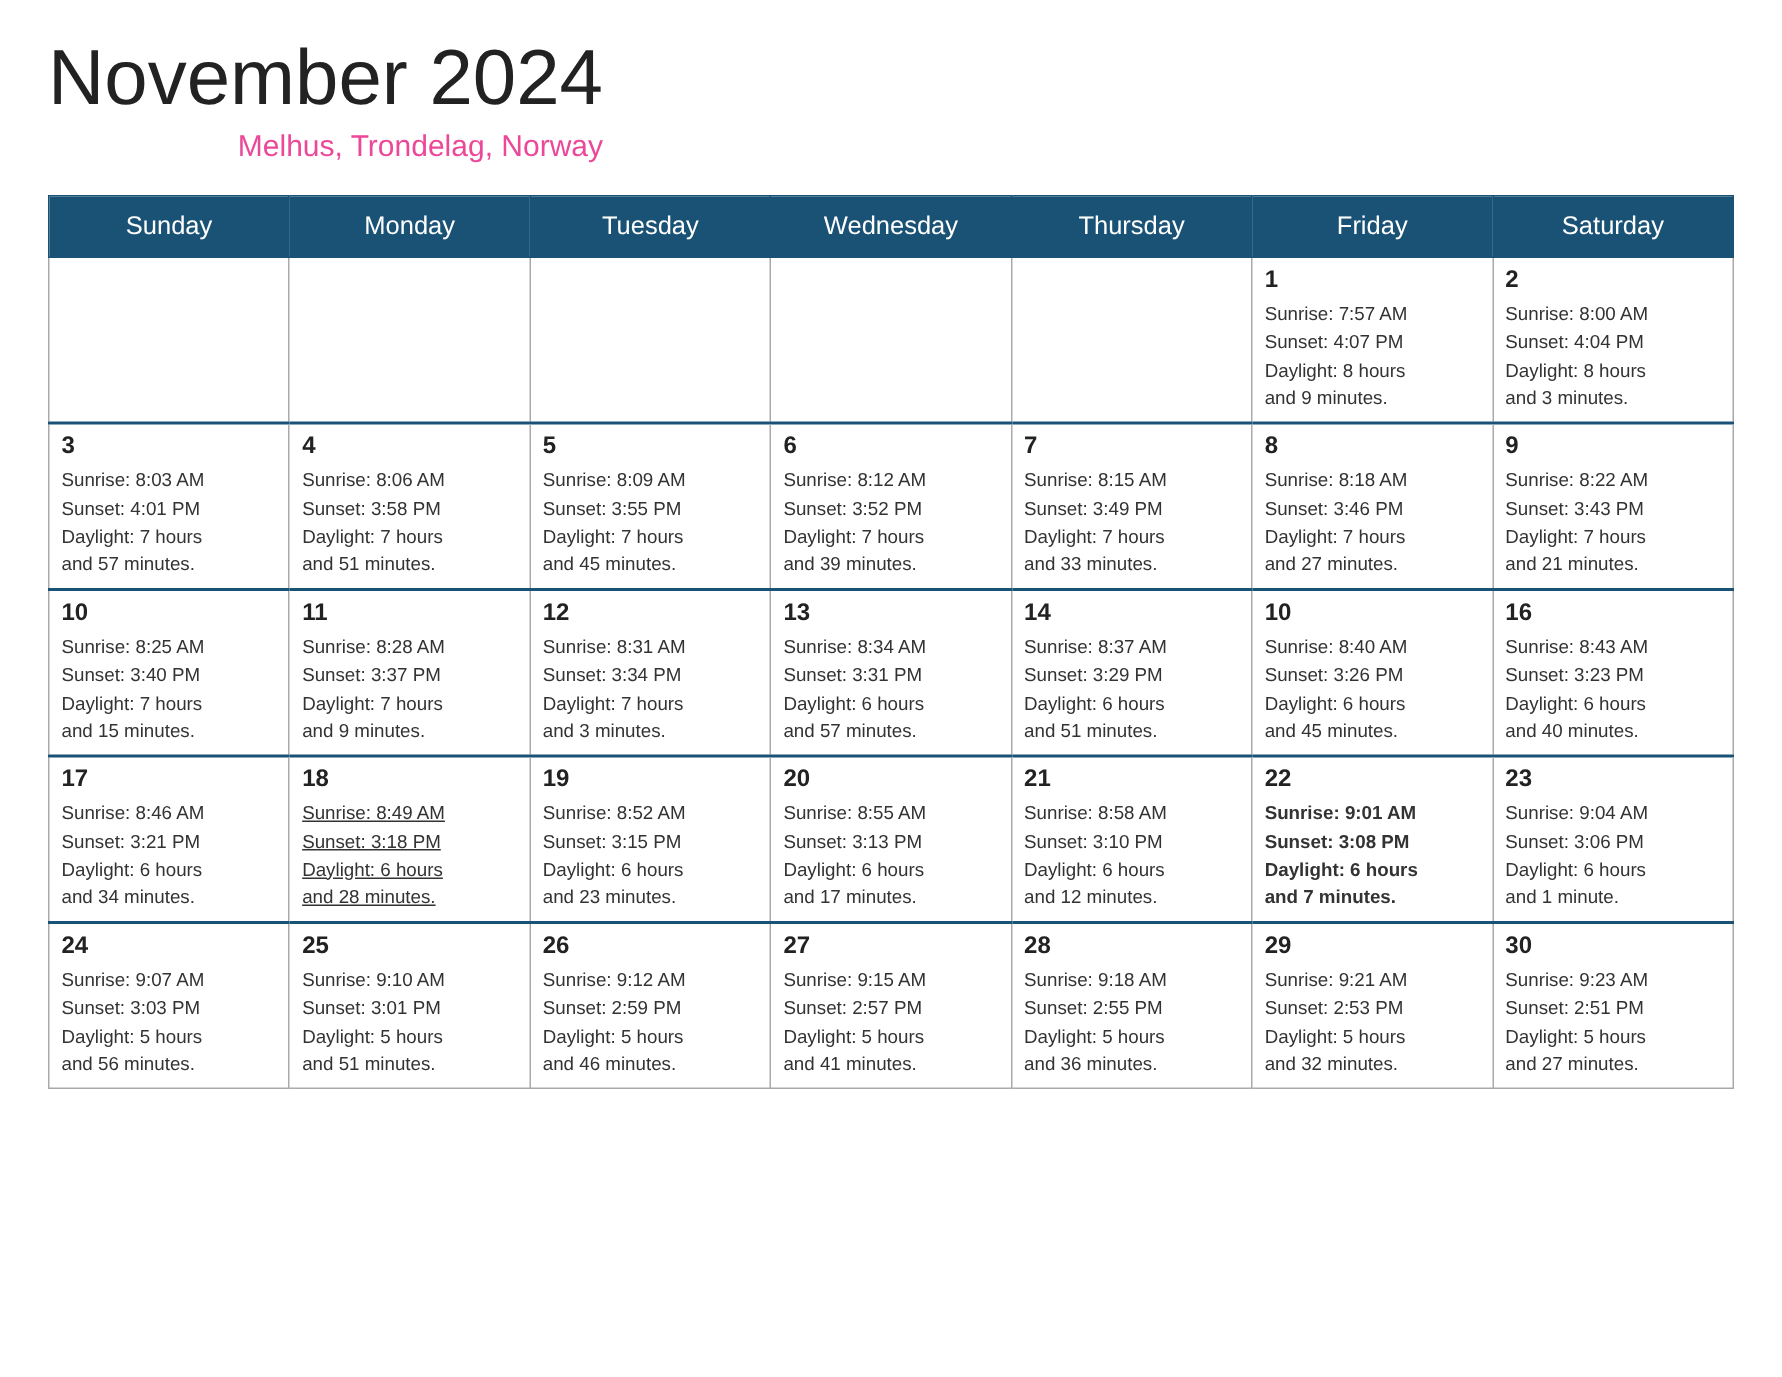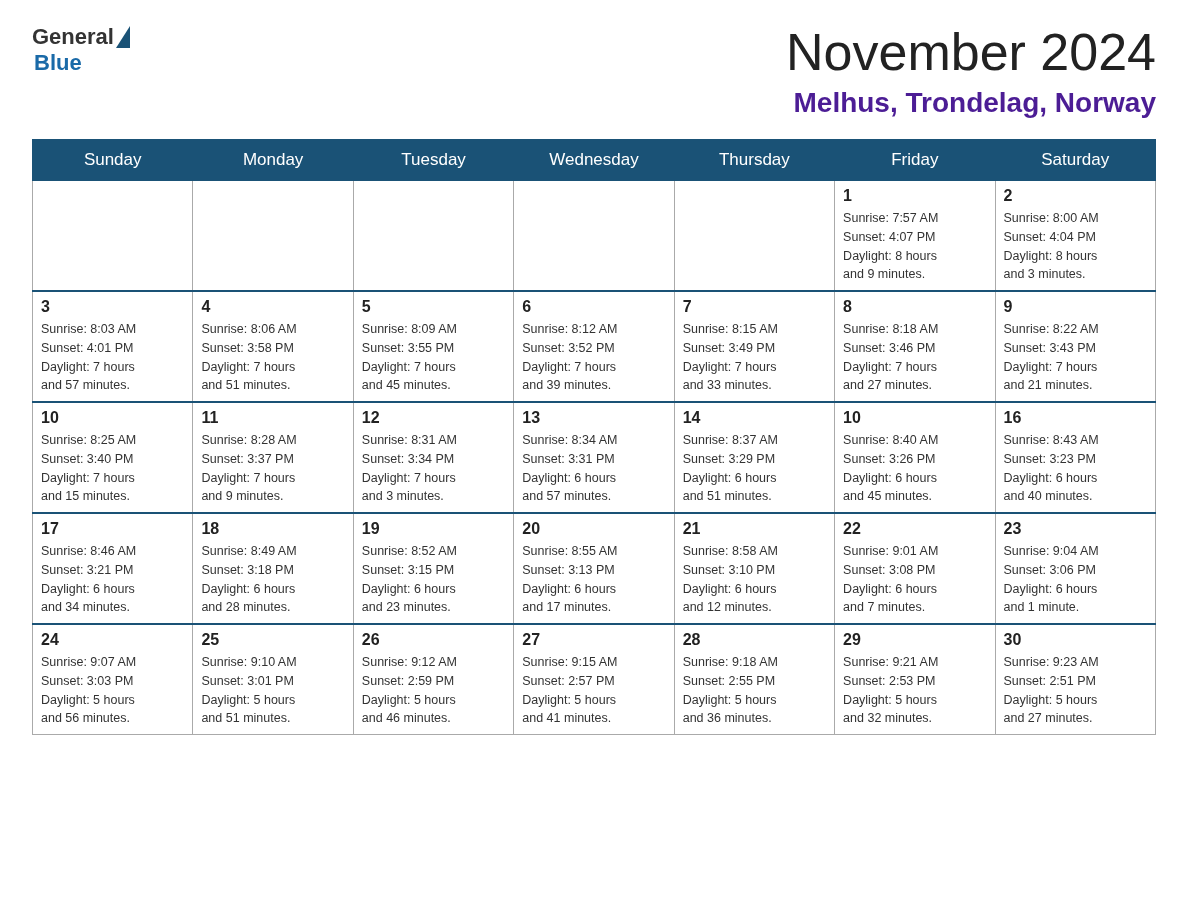--- a/index.html
+++ b/index.html
@@ -50,23 +50,23 @@
     .title-block {
       text-align: right;
     }
     .month-title {
       font-size: 52px;
       font-weight: 300;
       color: #222;
       line-height: 1.1;
     }
     .location-title {
-      font-size: 28px;
-      color: #4c1d95;
-      font-weight: bold;
+      font-size: 20px;
+      color: #ec4899;
+      font-weight: normal;
       margin-top: 6px;
     }
     .calendar {
       width: 100%;
       border-collapse: collapse;
     }
     .calendar th {
       background: #1a5276;
       color: #fff;
       font-size: 17px;
@@ -98,29 +98,20 @@
       line-height: 1.5;
     }
     .row-divider td {
       border-top: 2px solid #1a5276;
     }
   </style>
 </head>
 <body>
 
 <div class="header">
-  <div class="logo-wrapper">
-    <div class="logo-line1">
-      <span class="logo-text-general">General</span>
-      <span class="logo-triangle"></span>
-    </div>
-    <div class="logo-line2">
-      <span class="logo-blue">Blue</span>
-    </div>
-  </div>
   <div class="title-block">
     <div class="month-title">November 2024</div>
     <div class="location-title">Melhus, Trondelag, Norway</div>
   </div>
 </div>
 
 <table class="calendar">
   <thead>
     <tr>
     <th>Sunday</th>
@@ -259,21 +250,21 @@
       <tr class="row-divider">
         <td>
           <div class="day-num">17</div>
           <div class="day-info" style="white-space: pre-line;">Sunrise: 8:46 AM
 Sunset: 3:21 PM
 Daylight: 6 hours
 and 34 minutes.</div>
         </td>
         <td>
           <div class="day-num">18</div>
-          <div class="day-info" style="white-space: pre-line;">Sunrise: 8:49 AM
+          <div class="day-info" style="white-space: pre-line; text-decoration: underline;">Sunrise: 8:49 AM
 Sunset: 3:18 PM
 Daylight: 6 hours
 and 28 minutes.</div>
         </td>
         <td>
           <div class="day-num">19</div>
           <div class="day-info" style="white-space: pre-line;">Sunrise: 8:52 AM
 Sunset: 3:15 PM
 Daylight: 6 hours
 and 23 minutes.</div>
@@ -287,21 +278,21 @@
         </td>
         <td>
           <div class="day-num">21</div>
           <div class="day-info" style="white-space: pre-line;">Sunrise: 8:58 AM
 Sunset: 3:10 PM
 Daylight: 6 hours
 and 12 minutes.</div>
         </td>
         <td>
           <div class="day-num">22</div>
-          <div class="day-info" style="white-space: pre-line;">Sunrise: 9:01 AM
+          <div class="day-info" style="white-space: pre-line; font-weight: bold;">Sunrise: 9:01 AM
 Sunset: 3:08 PM
 Daylight: 6 hours
 and 7 minutes.</div>
         </td>
         <td>
           <div class="day-num">23</div>
           <div class="day-info" style="white-space: pre-line;">Sunrise: 9:04 AM
 Sunset: 3:06 PM
 Daylight: 6 hours
 and 1 minute.</div>

